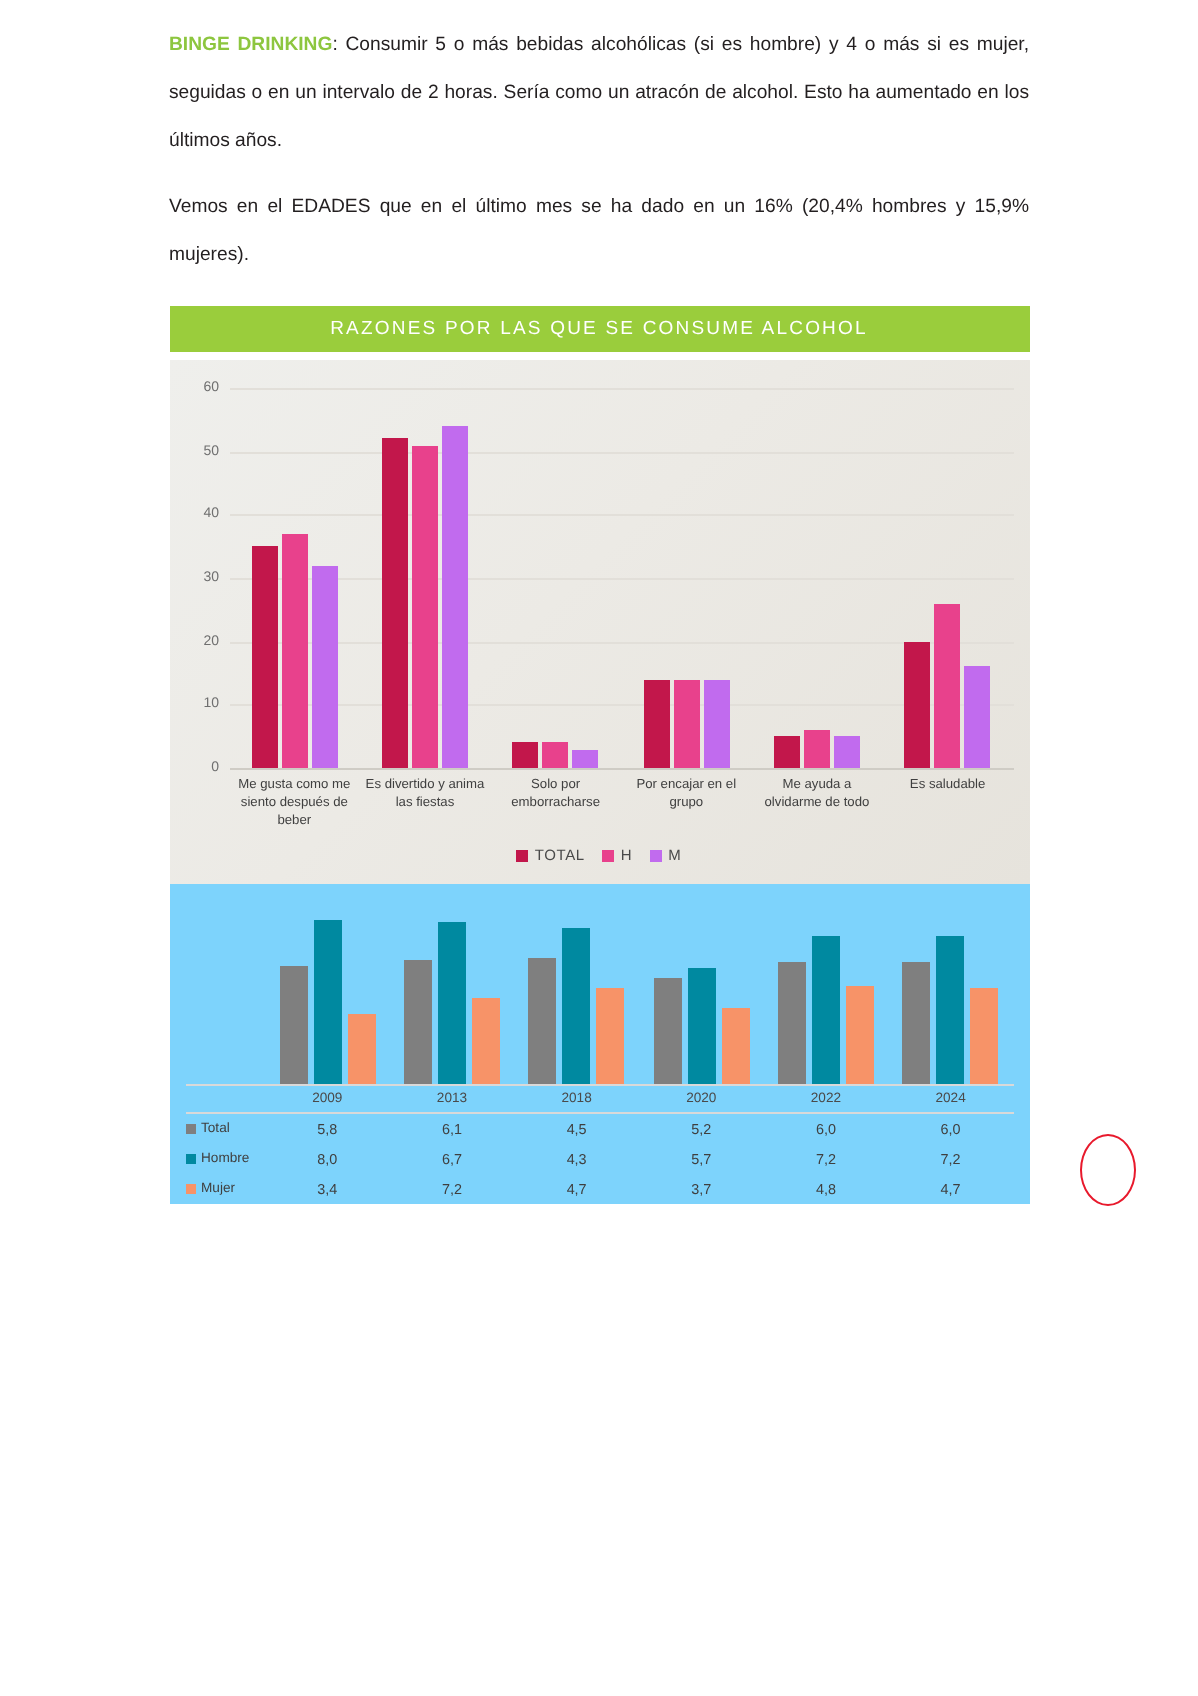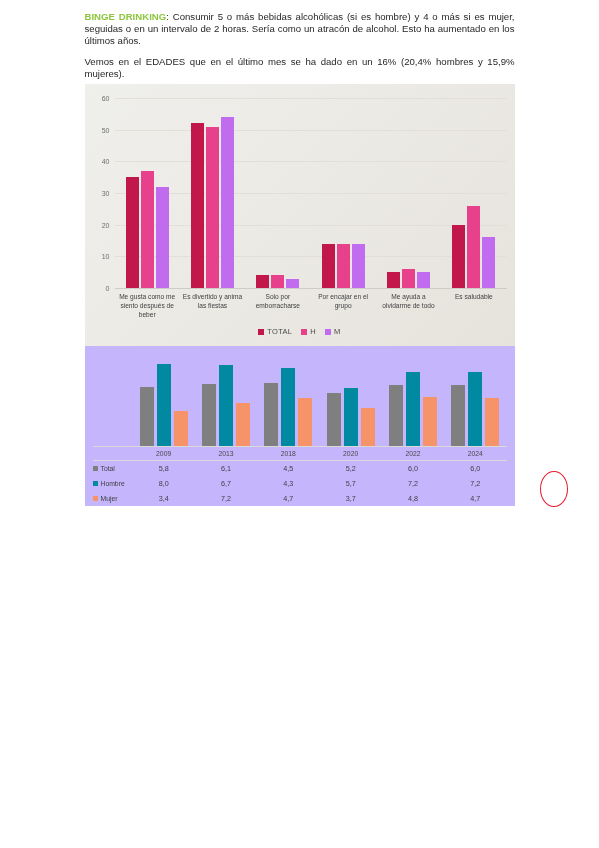--- a/index.html
+++ b/index.html
@@ -21,21 +21,21 @@
     font-size:9.5px;
     letter-spacing:1.1px;
     padding:6px 4px 6px 4px;
     font-weight:400;
   }
 
   
   .prose{width:430px;margin:0 auto;}
   .para{
     font-size:9.6px;
-    line-height:12px;
+    line-height:24px;
     color:#231f20;
     margin:9px 0 0 0;
     text-align:justify;
   }
   .para.first{margin-top:11px;}
   .hl{color:#8DC63F;font-weight:700;}
 
   
   .chart1-wrap{
     width:430px;margin:4px auto 0 auto;
@@ -67,21 +67,21 @@
   }
   .c1-legend{
     position:absolute;left:0;right:0;top:243px;display:flex;justify-content:center;
     align-items:center;gap:9px;
   }
   .lg-item{display:flex;align-items:center;gap:3px;font-size:7.5px;color:#4a4a4a;letter-spacing:.3px;}
   .swatch{width:6px;height:6px;display:inline-block;}
 
   
   .chart2-wrap{
-    width:430px;margin:0 auto;background:#c4b5fd;position:relative;height:160px;
+    width:430px;margin:0 auto;background:#7dd3fc;position:relative;height:160px;
   }
   .c2-plot{position:absolute;left:48px;right:8px;top:8px;height:92px;display:flex;}
   .c2-group{flex:1;display:flex;align-items:flex-end;justify-content:center;gap:3px;height:100%;}
   .c2-bar{width:14px;}
   .c2-bar.total{background:#7F7F7F;}
   .c2-bar.hombre{background:#0089A0;}
   .c2-bar.mujer{background:#F79368;}
 
   .c2-table{position:absolute;left:8px;right:8px;top:100px;}
   .t-row{display:flex;align-items:center;height:15px;}
@@ -105,20 +105,21 @@
 <body>
 
 <div class="page">
 
 
   <div class="prose">
     <p class="para first"><span class="hl">BINGE DRINKING</span><span>: Consumir 5 o más bebidas alcohólicas (si es hombre) y 4 o más si es mujer, seguidas o en un intervalo de 2 horas. Sería como un atracón de alcohol. Esto ha aumentado en los últimos años.</span></p>
     <p class="para">Vemos en el EDADES que en el último mes se ha dado en un 16% (20,4% hombres y 15,9% mujeres).</p>
   </div>
 
+  <div class="banner" style="margin-top:13px">RAZONES POR LAS QUE SE CONSUME ALCOHOL</div>
 
   <div class="chart1-wrap">
     <div class="c1-ylabels" id="c1-yaxis">
         <span style="top: 196px;">0</span>
         <span style="top: 164.333px;">10</span>
         <span style="top: 132.667px;">20</span>
         <span style="top: 101px;">30</span>
         <span style="top: 69.3333px;">40</span>
         <span style="top: 37.6667px;">50</span>
         <span style="top: 6px;">60</span>

